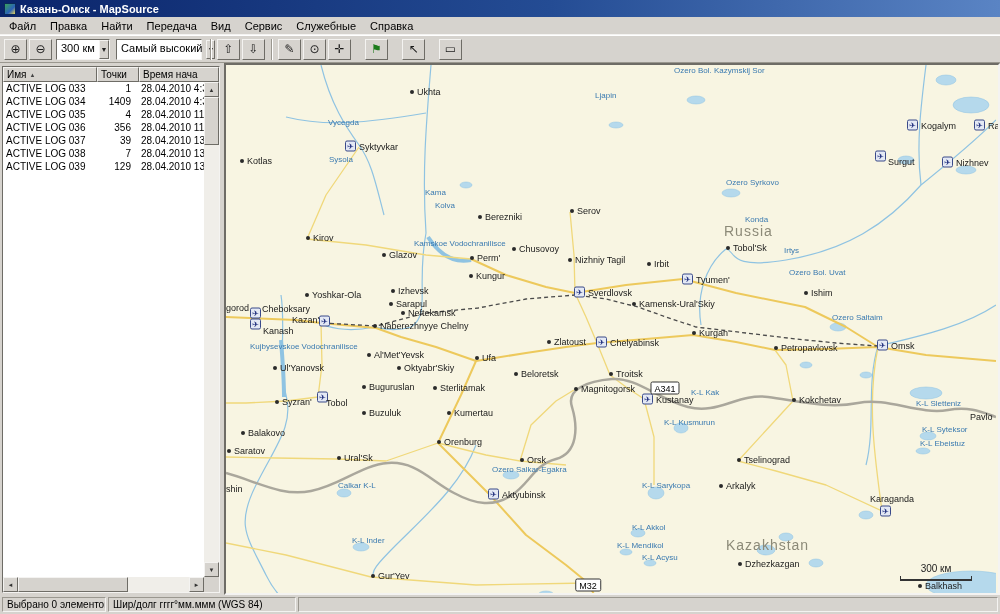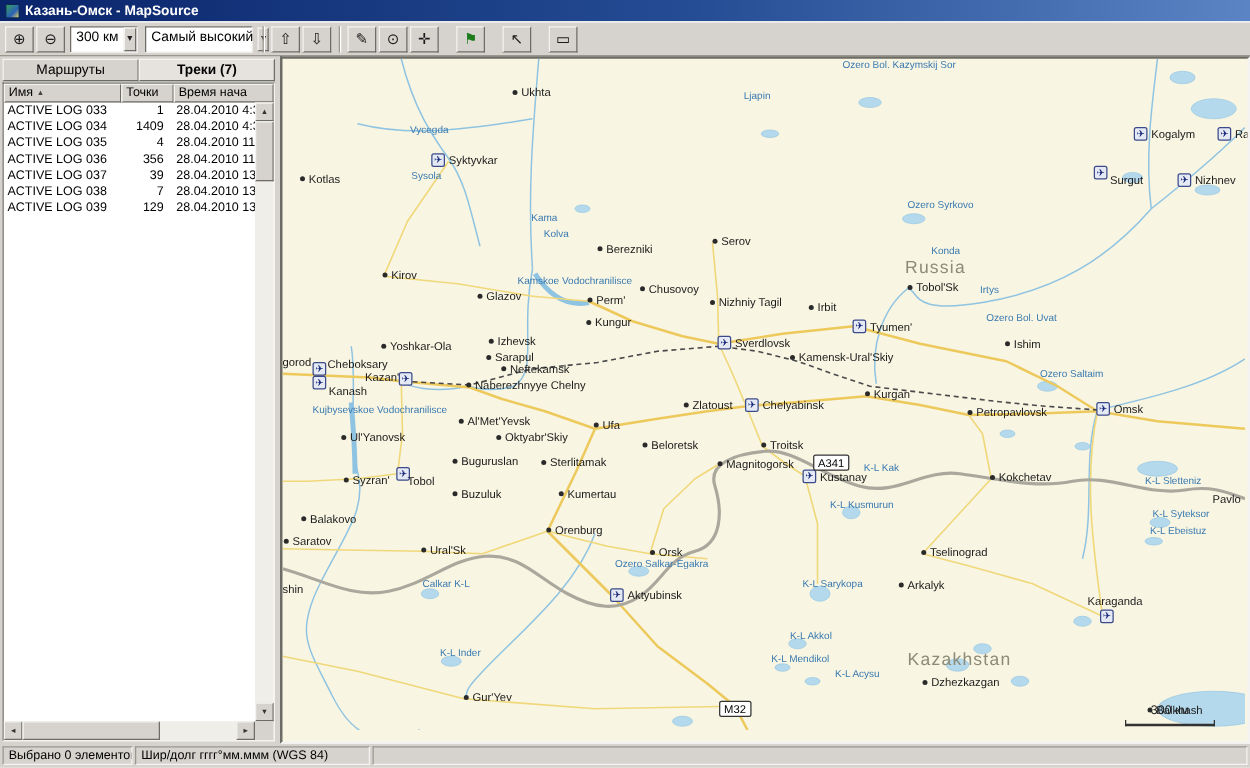--- a/index.html
+++ b/index.html
@@ -112,20 +112,30 @@
 </head>
 <body>
 
 <div class="win">
 
   <div class="titlebar">
     <span class="app-ic"></span>
     <span>Казань-Омск - MapSource</span>
   </div>
 
+  <div class="menubar" id="menubar">
+      <div class="menu-item">Файл</div>
+      <div class="menu-item">Правка</div>
+      <div class="menu-item">Найти</div>
+      <div class="menu-item">Передача</div>
+      <div class="menu-item">Вид</div>
+      <div class="menu-item">Сервис</div>
+      <div class="menu-item">Служебные</div>
+      <div class="menu-item">Справка</div>
+    </div>
 
   <div class="toolbar">
     <button class="tb-btn">
       <span>⊕</span>
       </button>
     <button class="tb-btn">
       <span>⊖</span>
       </button>
     <div class="combo scale">
       <span class="val">300 км</span>
@@ -162,24 +172,20 @@
       </button>
     <span class="gap"></span>
     <button class="tb-btn">
       <span>▭</span>
       </button>
   </div>
 
   <div class="content">
 
     <div class="sidepanel">
-      <div class="tabs-row" id="tabs-row2">
-          <div class="tab">Маршруты</div>
-          <div class="tab active">Треки (7)</div>
-        </div>
       <div class="tracklist">
         <div class="thead">
           <div class="th name">
             <span>Имя</span>
             <span class="sort">▲</span>
           </div>
           <div class="th pts">Точки</div>
           <div class="th time">Время нача</div>
         </div>
         <div class="rows" id="track-rows">
@@ -640,21 +646,21 @@
           </div>
           <div class="marker water" style="left: 406px; top: 462px;">
             <span class="lbl">K-L Akkol</span>
           </div>
           <div class="marker water" style="left: 126px; top: 475px;">
             <span class="lbl">K-L Inder</span>
           </div>
           <div class="marker water" style="left: 391px; top: 480px;">
             <span class="lbl">K-L Mendikol</span>
           </div>
-          <div class="marker water" style="left: 416px; top: 492px; margin-left: 26px;">
+          <div class="marker water" style="left: 416px; top: 492px;">
             <span class="lbl">K-L Acysu</span>
           </div>
           <div class="marker country" style="left: 498px; top: 166px;">
             <span class="lbl">Russia</span>
           </div>
           <div class="marker country" style="left: 500px; top: 480px;">
             <span class="lbl">Kazakhstan</span>
           </div>
           <div class="marker shield" style="left: 439px; top: 323px;">
             <span class="lbl">A341</span>

